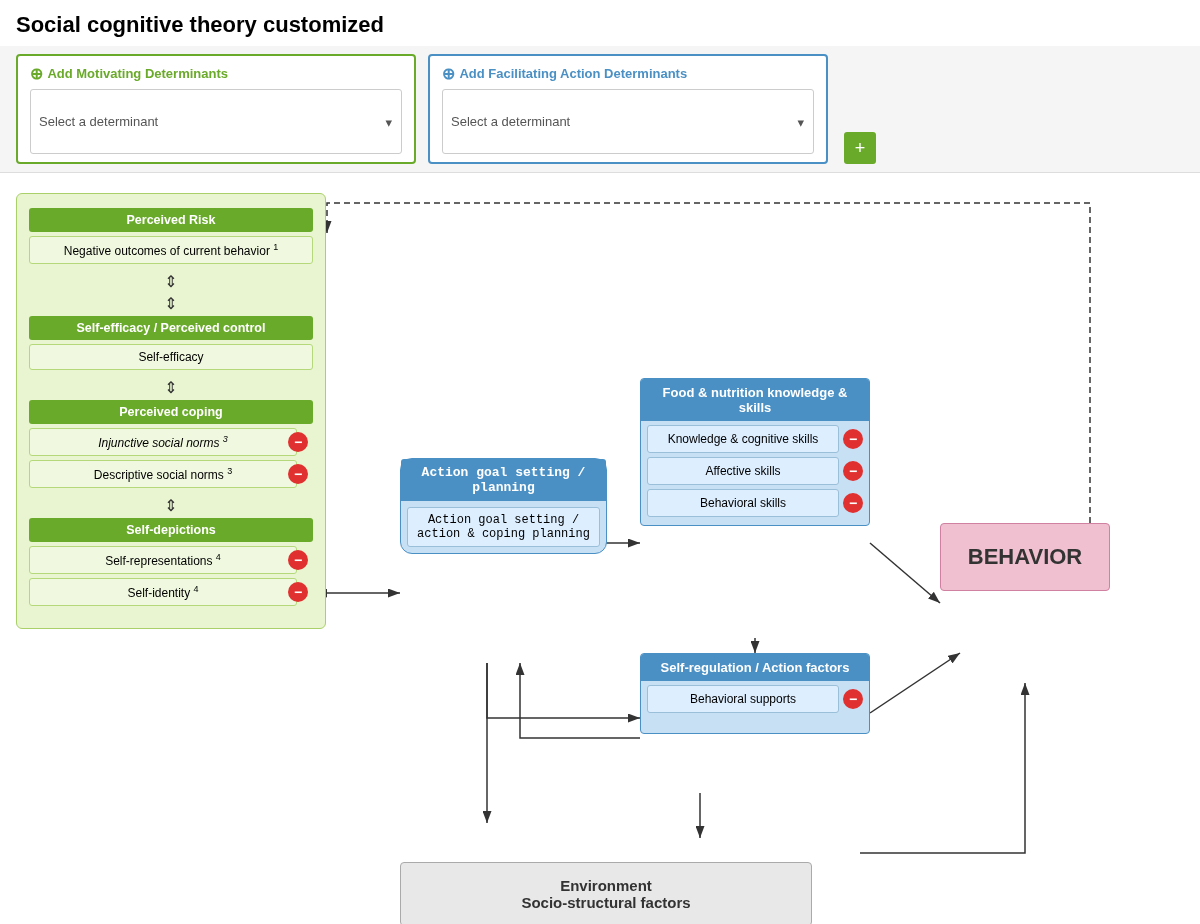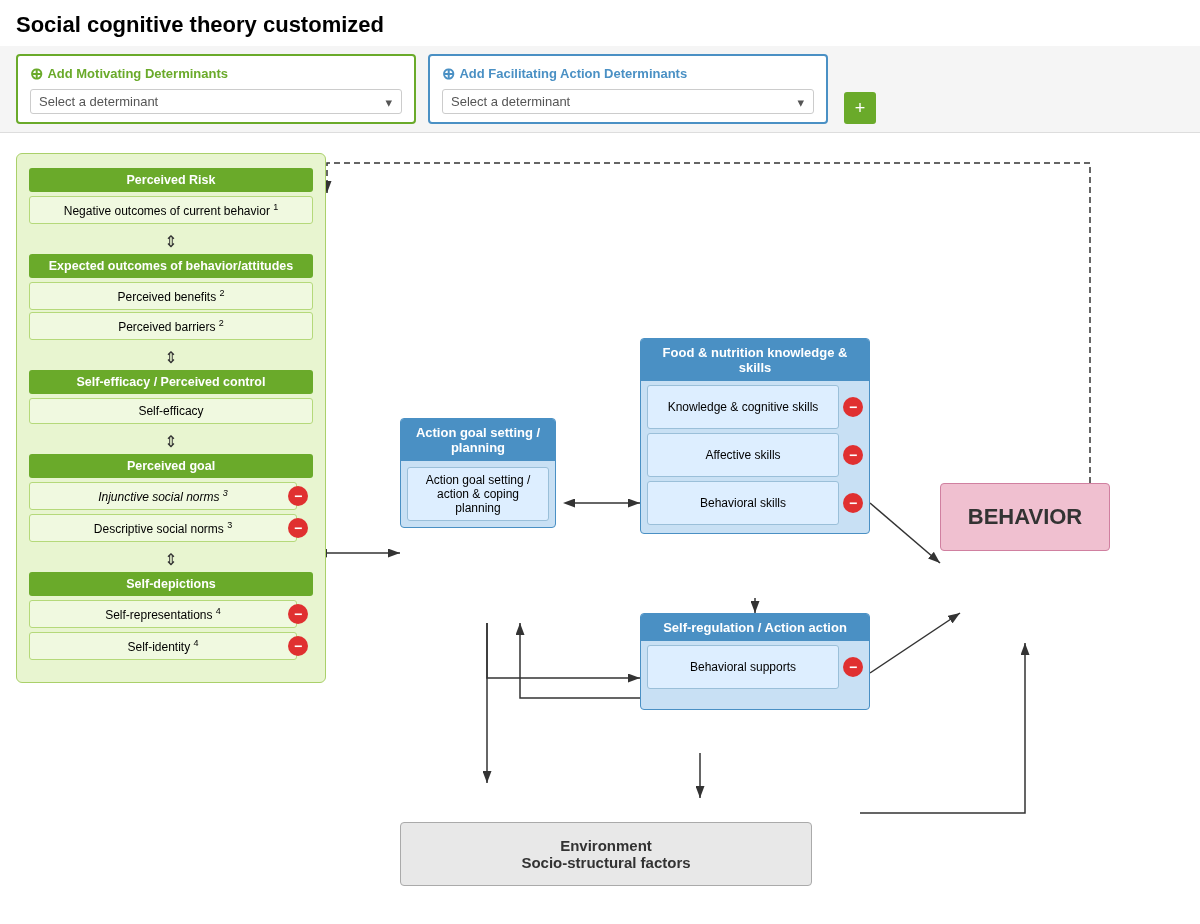--- a/index.html
+++ b/index.html
@@ -38,21 +38,21 @@
       font-size: 13px;
       margin-bottom: 6px;
       display: flex;
       align-items: center;
       gap: 4px;
     }
     .toolbar-select {
       width: 100%;
       border: 1px solid #ccc;
       border-radius: 3px;
-      padding: 4px 8px;
+      padding: 24px 8px;
       font-size: 13px;
       color: #555;
       background: #fff;
       appearance: none;
       cursor: pointer;
       position: relative;
     }
     .select-wrapper {
       position: relative;
     }
@@ -145,24 +145,25 @@
       font-weight: bold;
       cursor: pointer;
       line-height: 1;
     }
 
     
     .action-box {
       position: absolute;
       left: 400px;
       top: 285px;
-      width: 156px;
+      width: 207px;
       background: #c8e0f4;
       border: 1.5px solid #4a90c4;
-      border-radius: 4px;
+      border-radius: 12px;
+      font-family: Liberation Mono, monospace;
     }
     .blue-header-box {
       background: #4a90c4;
       color: white;
       font-weight: bold;
       text-align: center;
       padding: 6px 8px;
       border-radius: 3px 3px 0 0;
       font-size: 13px;
     }
@@ -190,21 +191,21 @@
       display: flex;
       align-items: center;
       margin: 4px 6px;
       position: relative;
     }
     .food-sub-cell {
       background: #ddeeff;
       border: 1px solid #9abfd9;
       border-radius: 3px;
       text-align: center;
-      padding: 14px 6px;
+      padding: 6px 6px;
       font-size: 12px;
       flex: 1;
     }
 
     
     .selfreg-box {
       position: absolute;
       left: 640px;
       top: 480px;
       width: 230px;
@@ -332,43 +333,34 @@
 
     <div class="section-group">
       <div class="green-header-box">Perceived Risk</div>
       <div class="green-sub-box">
         Negative outcomes of current behavior <sup>1</sup>
       </div>
     </div>
 
     <div class="arrow-vert">⇕</div>
 
-    <div class="section-group">
-      <div class="green-header-box">Expected outcomes of behavior/attitudes</div>
-      <div class="green-sub-box">
-        Perceived benefits <sup>2</sup>
-      </div>
-      <div class="green-sub-box">
-        Perceived barriers <sup>2</sup>
-      </div>
-    </div>
 
     <div class="arrow-vert">⇕</div>
 
     <div class="section-group">
       <div class="green-header-box">Self-efficacy / Perceived control</div>
       <div class="green-sub-box">
         Self-efficacy
       </div>
     </div>
 
     <div class="arrow-vert">⇕</div>
 
     <div class="section-group">
-      <div class="green-header-box">Perceived goal</div>
+      <div class="green-header-box">Perceived coping</div>
       <div class="green-sub-box" style="margin-right:16px;font-style:italic;">
         Injunctive social norms <sup>3</sup>
         <div class="remove-btn">−</div>
       </div>
       <div class="green-sub-box" style="margin-right:16px; margin-top:4px;">
         Descriptive social norms <sup>3</sup>
         <div class="remove-btn">−</div>
       </div>
     </div>
 
@@ -403,21 +395,21 @@
       <div class="food-sub-cell">Affective skills</div>
       <div class="remove-btn" style="position:relative; right:auto; top:auto; transform:none; margin-left:4px; flex-shrink:0;">−</div>
     </div>
     <div class="food-sub-row" style="margin-bottom:8px;">
       <div class="food-sub-cell">Behavioral skills</div>
       <div class="remove-btn" style="position:relative; right:auto; top:auto; transform:none; margin-left:4px; flex-shrink:0;">−</div>
     </div>
   </div>
 
   <div class="selfreg-box">
-    <div class="blue-header-box">Self-regulation / Action action</div>
+    <div class="blue-header-box">Self-regulation / Action factors</div>
     <div class="food-sub-row" style="margin-bottom:20px;">
       <div class="food-sub-cell">Behavioral supports</div>
       <div class="remove-btn" style="position:relative; right:auto; top:auto; transform:none; margin-left:4px; flex-shrink:0;">−</div>
     </div>
   </div>
 
   <div class="behavior-box">
     <span>BEHAVIOR</span>
   </div>
 

